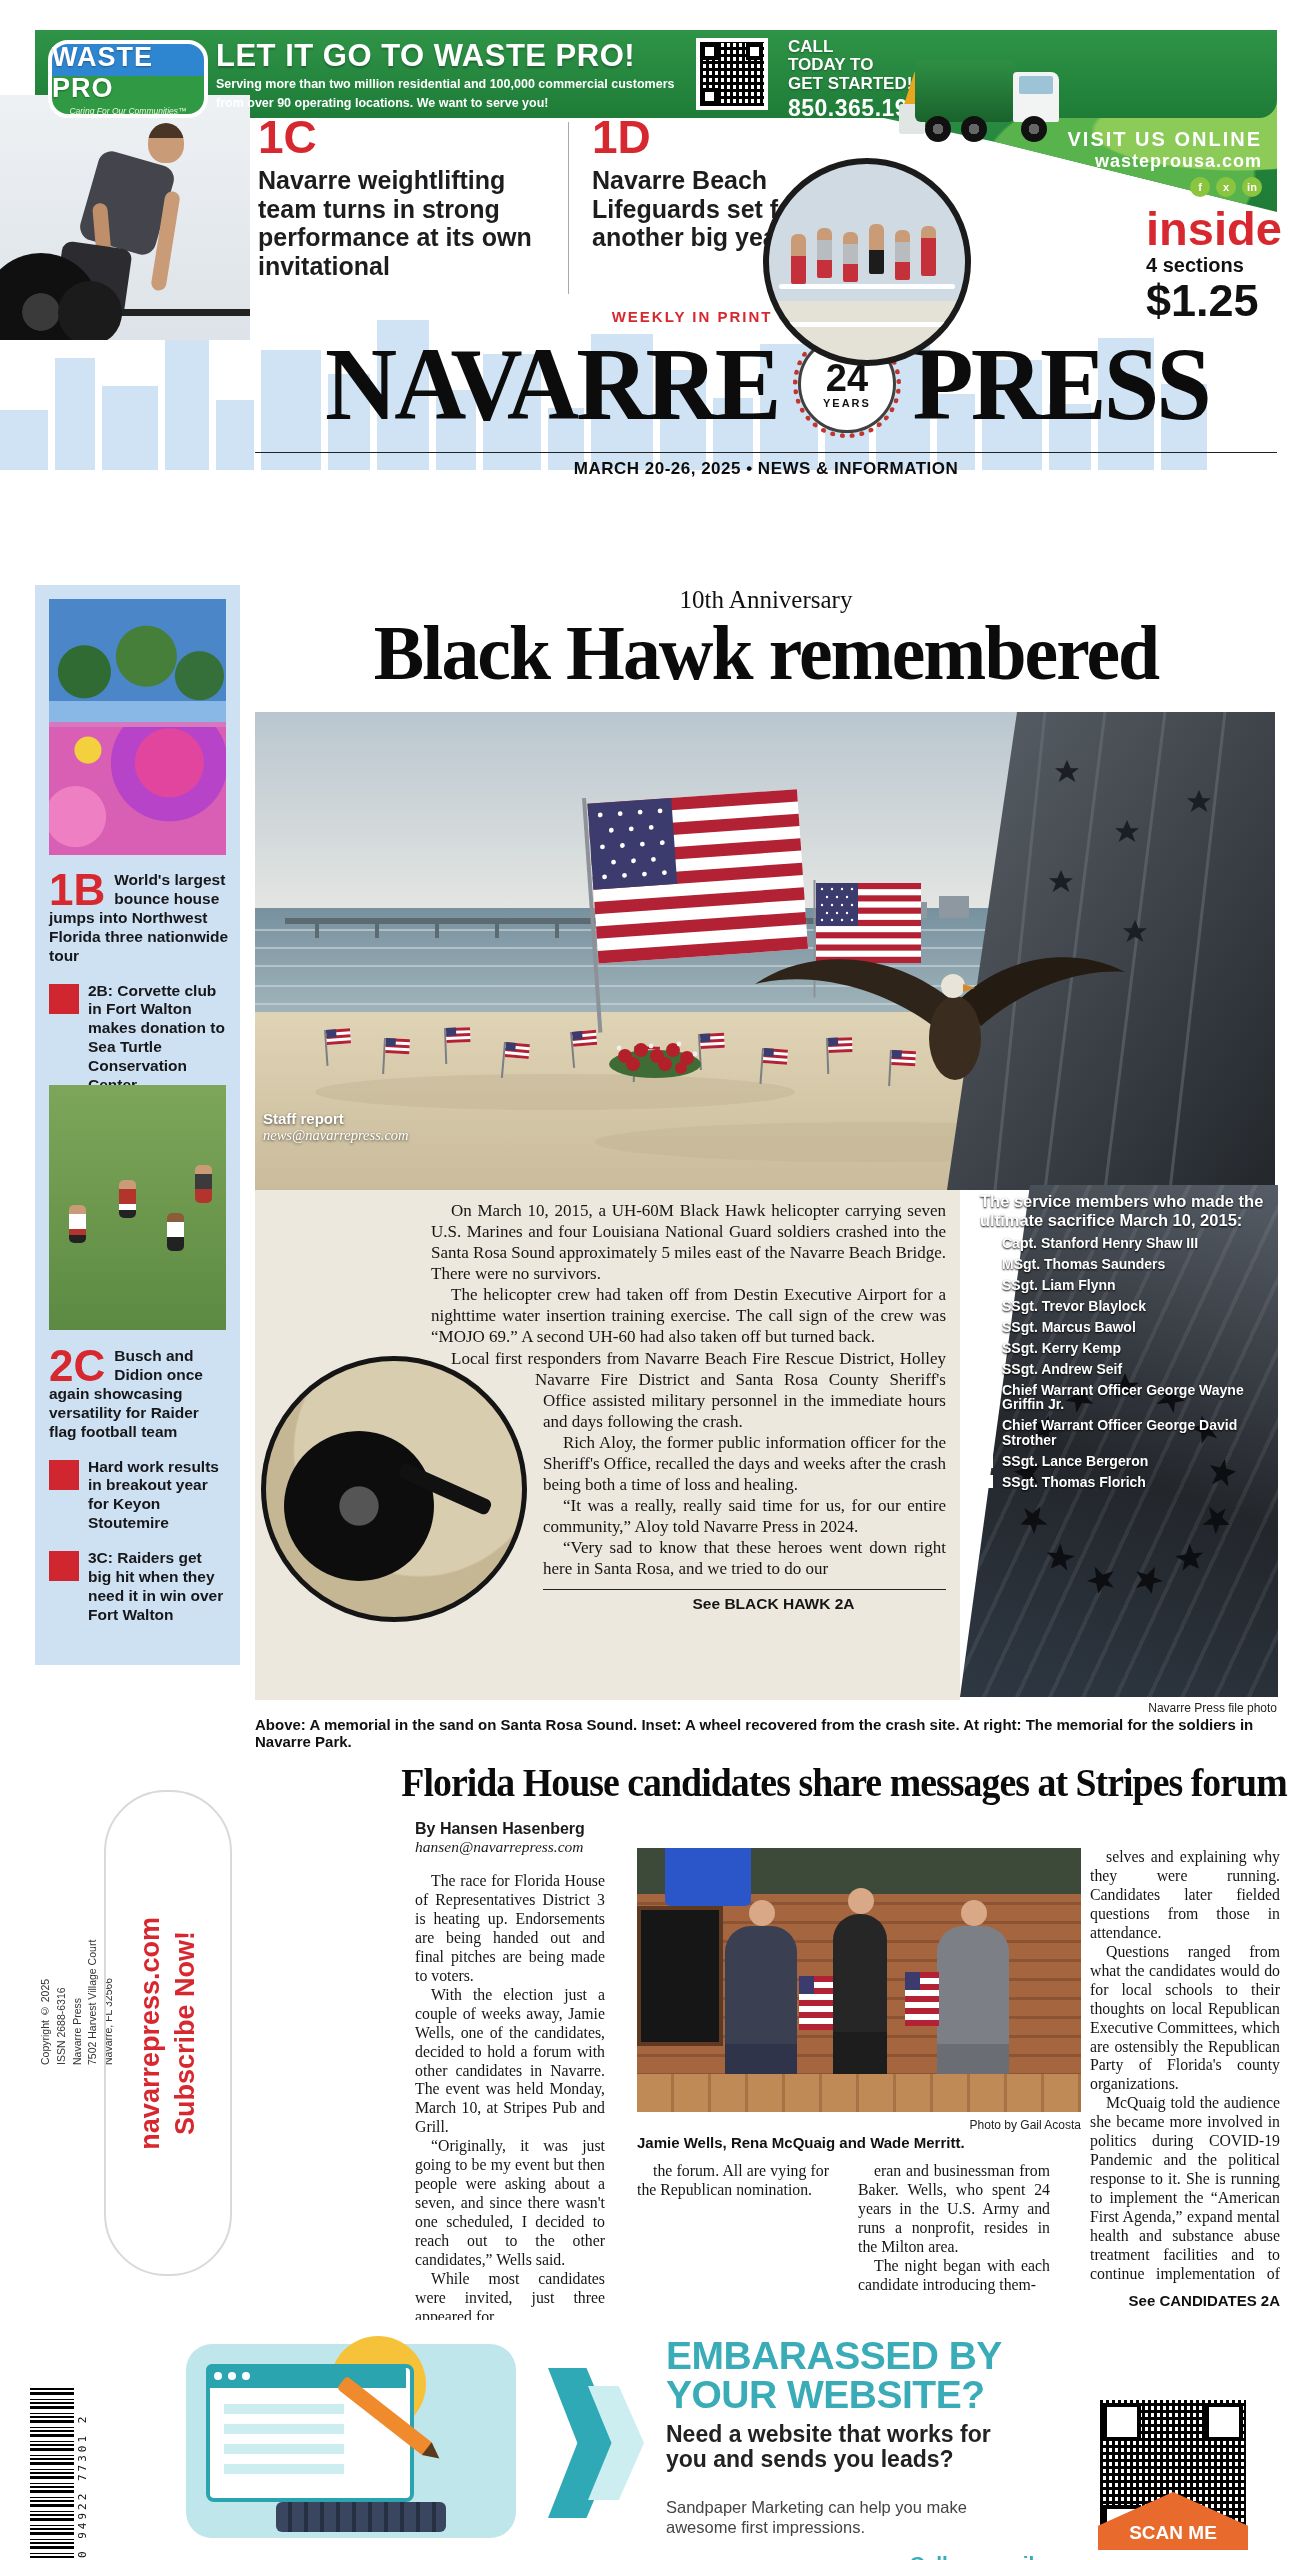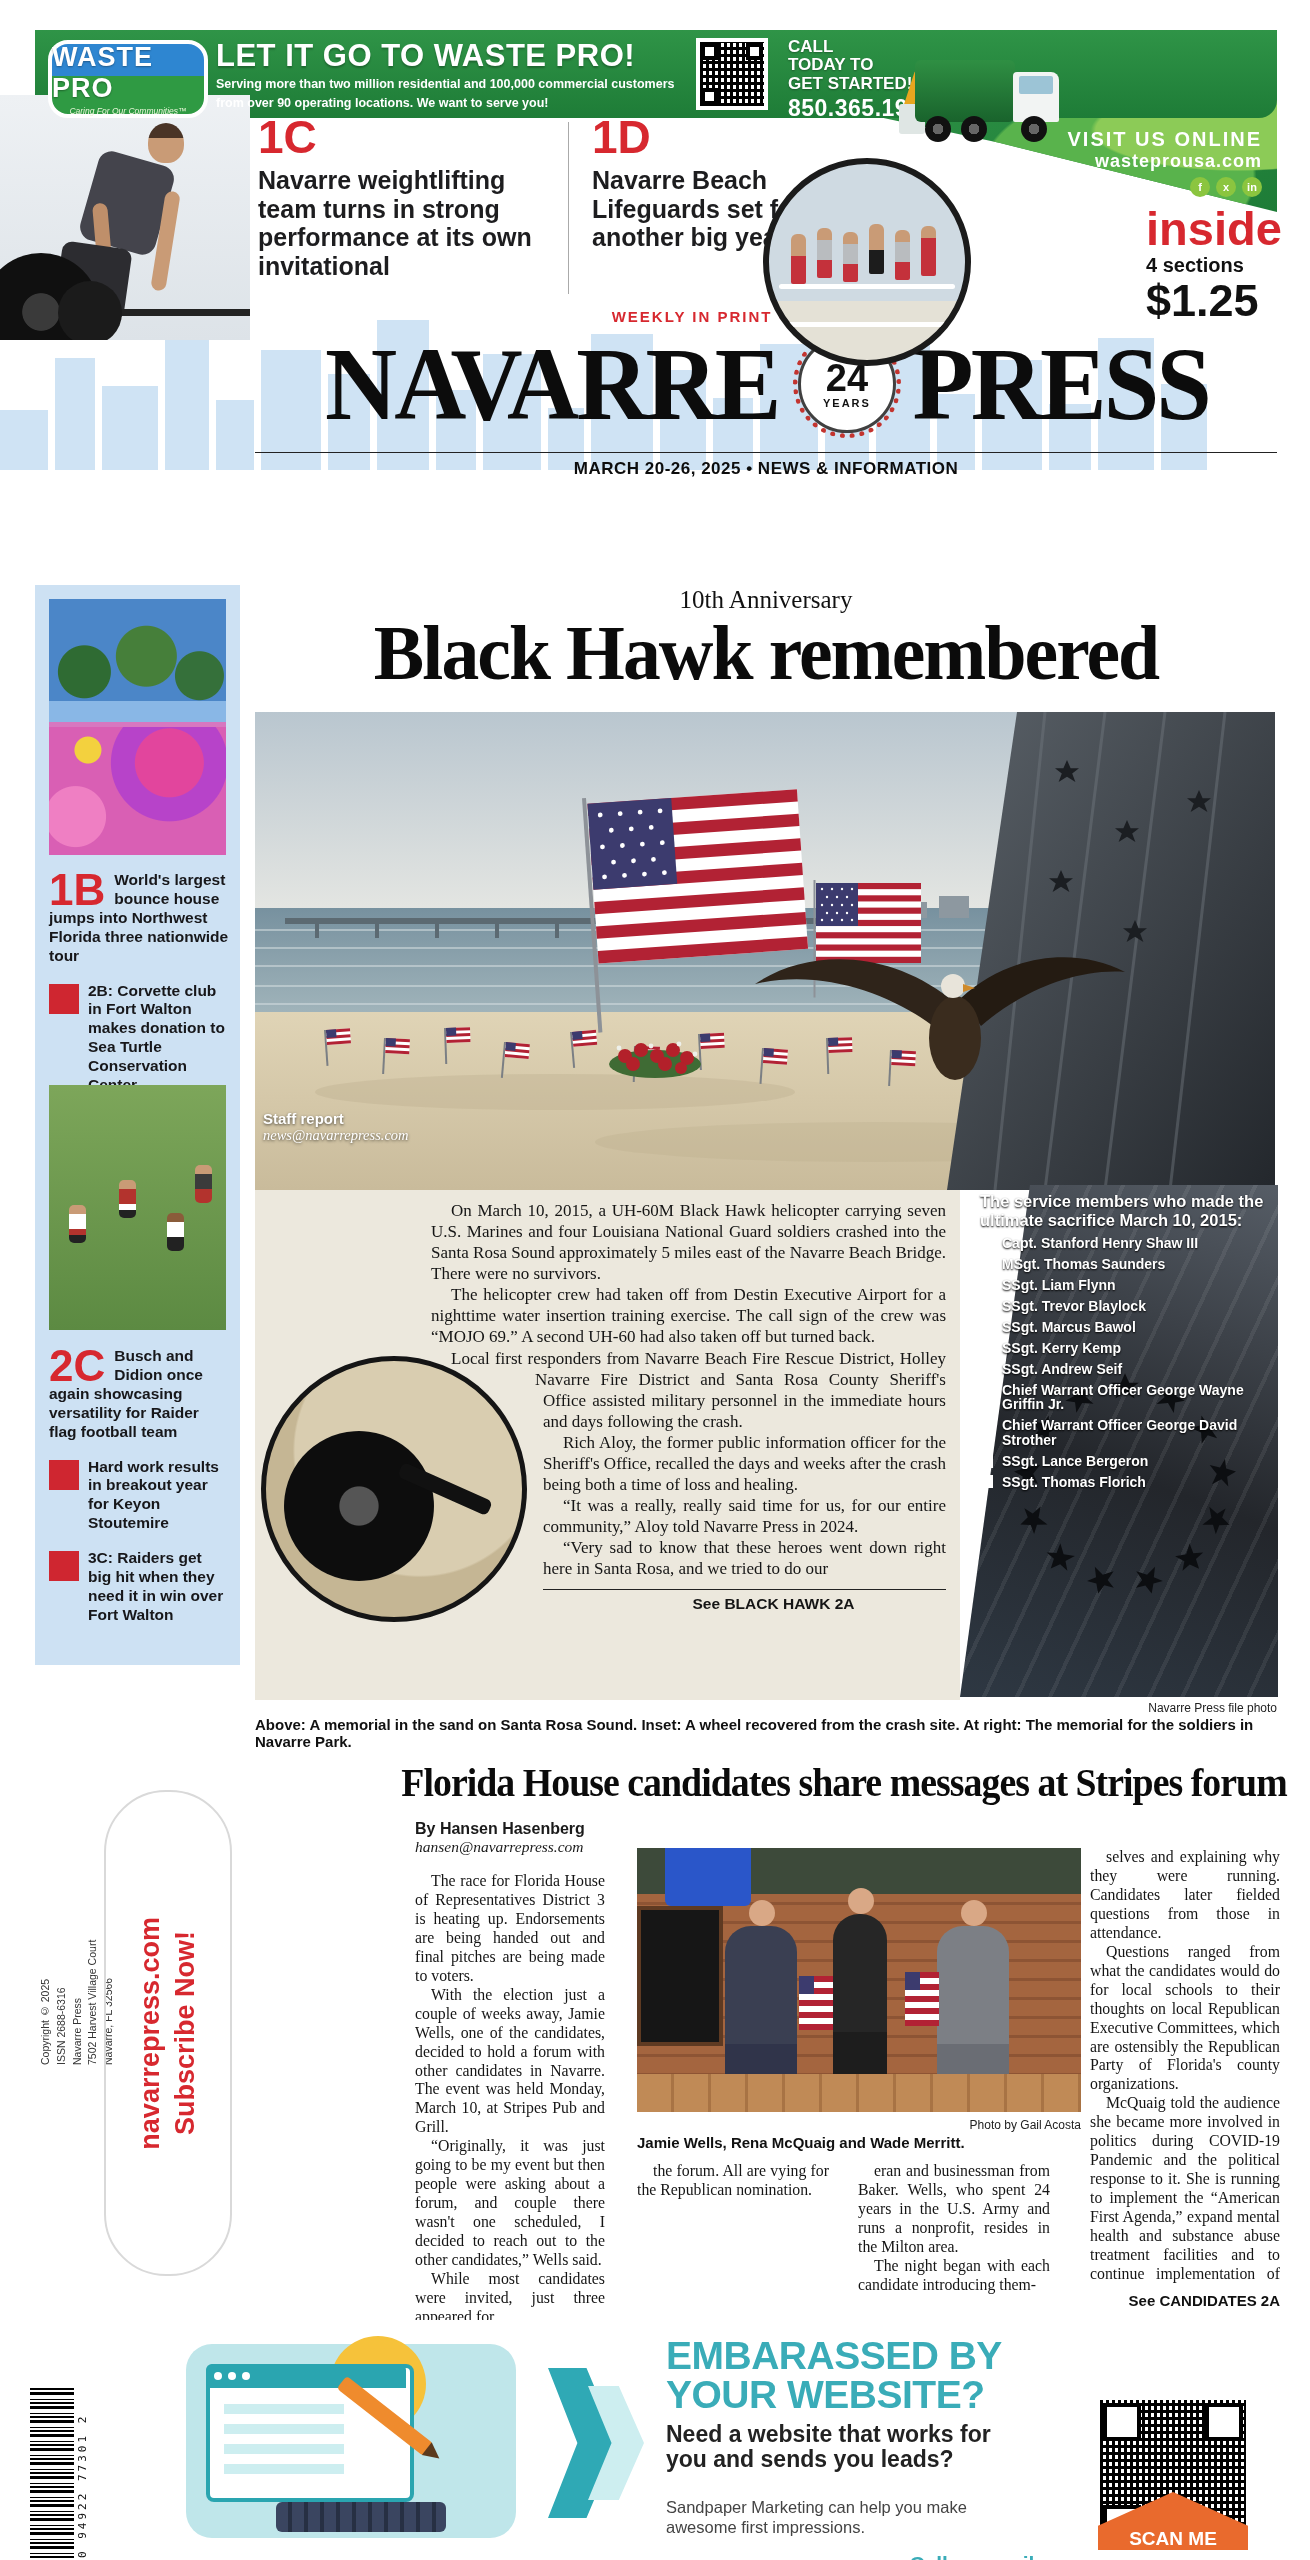--- a/index.html
+++ b/index.html
@@ -211,21 +211,21 @@
   .adtext .t{color:#3aacb8;font-size:39px;font-weight:bold;line-height:1.0;letter-spacing:-.5px;}
   .adtext .q{color:#222;font-size:23px;font-weight:bold;line-height:1.1;}
   .adtext .d{color:#444;font-size:16.5px;line-height:1.25;}
   .brandrow{display:flex;align-items:center;gap:10px;margin-top:14px;}
   .brandmark{width:26px;height:16px;background:#fff;border:3px solid #222;clip-path:polygon(0 100%,28% 0,72% 18%,100% 100%);}
   .brand{font-size:18px;font-weight:bold;color:#111;}
   .cta{color:#3aacb8;font-size:21px;font-weight:bold;margin-left:14px;}
   .qr2{left:1100px;top:2336px;width:146px;height:146px;}
   .scanme{left:1098px;top:2492px;width:150px;height:58px;background:#e96a2d;
           clip-path:polygon(50% 0,100% 58%,100% 100%,0 100%,0 58%);
-          display:flex;align-items:flex-end;justify-content:center;color:#fff;font-weight:bold;font-size:19px;box-sizing:border-box;}
+          display:flex;align-items:flex-end;justify-content:center;color:#fff;font-weight:bold;font-size:19px;padding-bottom:6px;box-sizing:border-box;}
   .barcode{left:30px;top:2388px;width:66px;height:170px;}
   .barcode .inner{width:170px;height:62px;transform:rotate(-90deg) translateX(-170px);transform-origin:0 0;}
   .barcode .bars{height:44px;background:repeating-linear-gradient(90deg,#000 0 2px,#fff 2px 4px,#000 4px 5px,#fff 5px 9px,#000 9px 12px,#fff 12px 14px);}
   .barcode .digits{font-family:"DejaVu Sans Mono",monospace;font-size:11px;letter-spacing:3px;color:#111;margin-top:2px;}
 </style>
 </head>
 <body>
 
 <div class="page">
 
@@ -625,21 +625,21 @@
   <div class="abs bh-cap">Above: A memorial in the sand on Santa Rosa Sound. Inset: A wheel recovered from the crash site. At right: The memorial for the soldiers in Navarre Park.</div>
 
   <div class="abs fl-head serif">Florida House candidates share messages at Stripes forum</div>
   <div class="abs fl-by">
     <div class="b">By Hansen Hasenberg</div>
     <div class="e">hansen@navarrepress.com</div>
   </div>
   <div class="abs fcol c1">
     <p>The race for Florida House of Representatives District 3 is heating up. Endorsements are being handed out and final pitches are being made to voters.</p>
     <p>With the election just a couple of weeks away, Jamie Wells, one of the candidates, decided to hold a forum with other candidates in Navarre. The event was held Monday, March 10, at Stripes Pub and Grill.</p>
-    <p>“Originally, it was just going to be my event but then people were asking about a forum, and couple there wasn't one scheduled, I decided to reach out to the other candidates,” Wells said.</p>
+    <p>“Originally, it was just going to be my event but then people were asking about a seven, and since there wasn't one scheduled, I decided to reach out to the other candidates,” Wells said.</p>
     <p>While most candidates were invited, just three appeared for</p>
   </div>
   <div class="abs fphoto">
     <div class="fband"></div>
       <div class="fbanner"></div>
       <div class="fboard"></div>
     <div class="fig fg1"></div>
       <div class="fig fg2"></div>
       <div class="fig fg3"></div>
     <div class="fflag ff1"></div>

